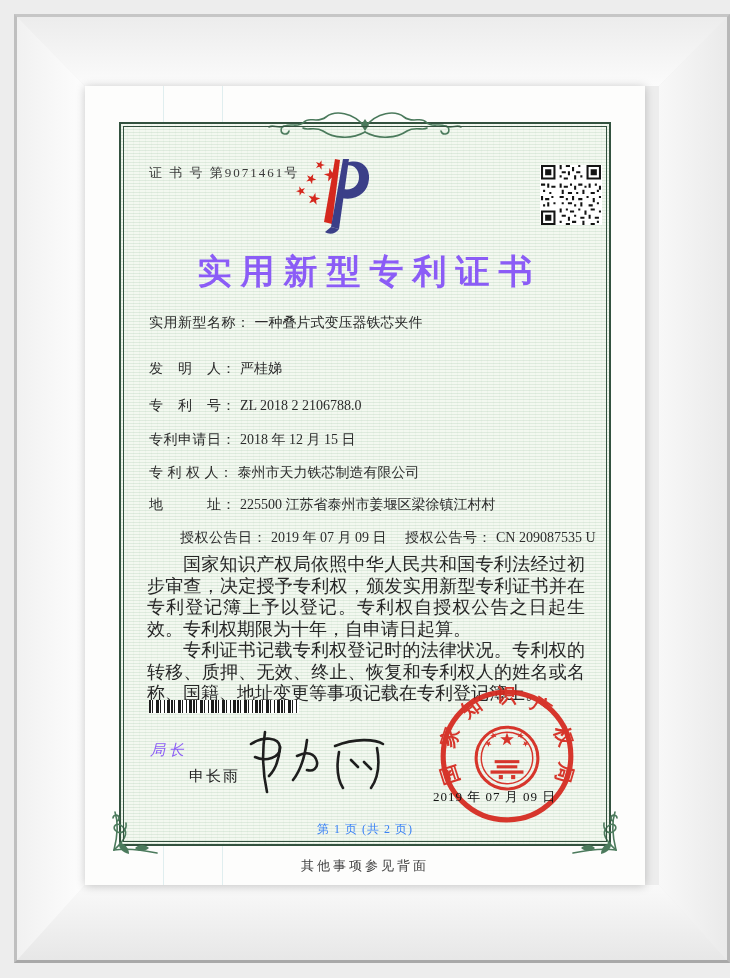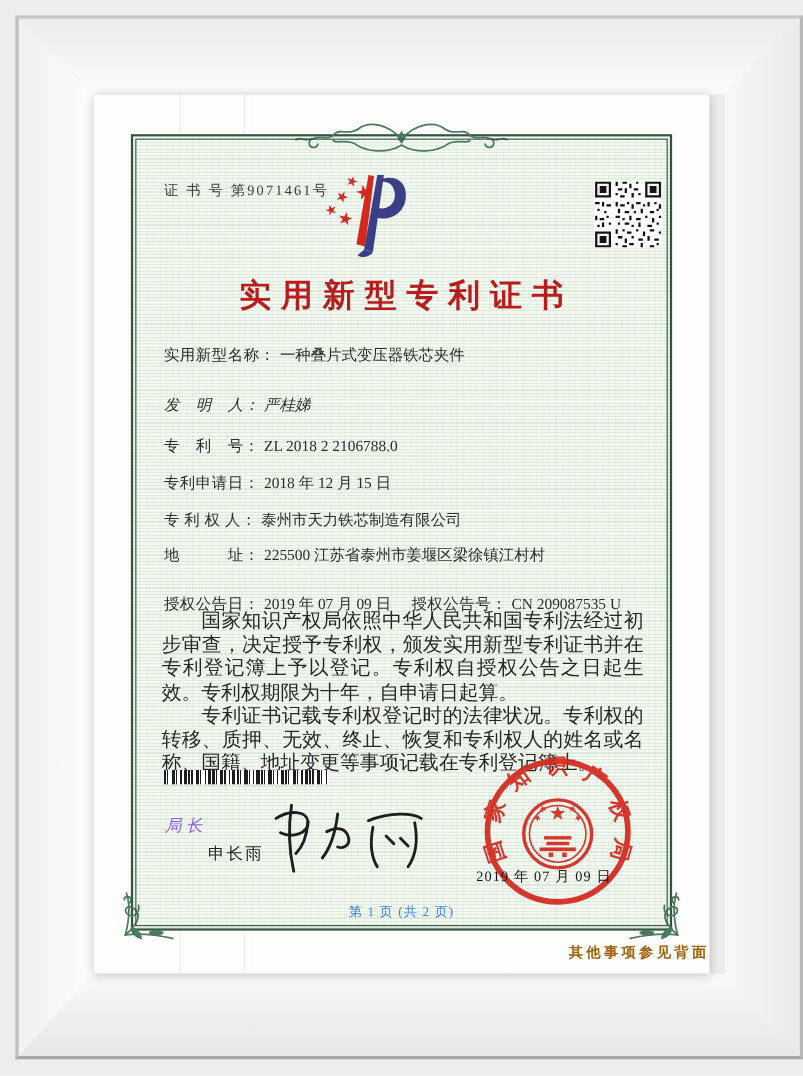--- a/index.html
+++ b/index.html
@@ -40,48 +40,48 @@
   .flourish-top{position:absolute;left:50%;top:-17px;transform:translateX(-50%);}
   .flourish-bl{position:absolute;left:-14px;bottom:-14px;}
   .flourish-br{position:absolute;right:-14px;bottom:-14px;transform:scaleX(-1);}
 
   
   .cert-no{position:absolute;left:64px;top:78px;font-size:13px;letter-spacing:2px;color:#3a3a3a;}
   .logo{position:absolute;left:200px;top:70px;}
   .qr{position:absolute;left:455px;top:79px;width:62px;height:60px;background:#fff;}
 
   .title{position:absolute;left:0;right:0;top:163px;text-align:center;
-         font-size:29px;font-weight:700;letter-spacing:9px;text-indent:9px;color:#b91c1c;}
+         font-size:34px;font-weight:700;letter-spacing:9px;text-indent:9px;color:#8b5cf6;}
 
   .frow{position:absolute;left:64px;font-size:14px;color:#2c2c2c;white-space:nowrap;}
   .frow .lab{letter-spacing:.5px;}
   .frow .val{margin-left:4px;}
   .frow .pair2{position:absolute;left:225px;top:0;}
-  .r1{top:228px;} .r2{top:274px;font-style:italic;} .r3{top:311px;} .r4{top:345px;}
-  .r5{top:378px;} .r6{top:410px;} .r7{top:455px;width:460px;}
+  .r1{top:228px;} .r2{top:274px;} .r3{top:311px;} .r4{top:345px;}
+  .r5{top:378px;} .r6{top:410px;} .r7{top:443px;width:460px;margin-left:31px;}
 
   .body-text{position:absolute;left:62px;top:468px;width:438px;
              font-size:18px;line-height:21.5px;text-align:justify;color:#262626;}
   .body-text p{margin:0;text-indent:2em;}
 
   .barcode{position:absolute;left:64px;top:614px;width:150px;height:13px;
      background:repeating-linear-gradient(90deg,
        #1c1c1c 0 2px,#fff 2px 3px,#1c1c1c 3px 4px,#fff 4px 7px,
        #1c1c1c 7px 10px,#fff 10px 11px,#1c1c1c 11px 12px,#fff 12px 15px,
        #1c1c1c 15px 16px,#fff 16px 18px,#1c1c1c 18px 21px,#fff 21px 22px);}
 
   .signer-title{position:absolute;left:65px;top:655px;font-size:15px;letter-spacing:4px;color:#8b5cf6;font-style:italic;}
   .signer-name{position:absolute;left:65px;top:681px;font-size:15px;letter-spacing:2px;color:#222;margin-left:39px;}
   .signature{position:absolute;left:150px;top:626px;}
 
   .seal{position:absolute;left:352px;top:600px;width:140px;height:140px;opacity:.93;}
   .seal-date{position:absolute;left:348px;top:702px;font-size:13px;letter-spacing:1px;color:#141414;z-index:5;}
 
   .page-footer{position:absolute;left:0;right:0;top:735px;text-align:center;font-size:12px;color:#3b82f6;letter-spacing:1px;}
-  .back-note{position:absolute;left:0;right:0;top:771px;text-align:right;font-size:13px;color:#a16207;letter-spacing:3px;font-weight:bold;}
+  .back-note{position:absolute;left:0;right:0;top:771px;text-align:center;font-size:13px;color:#404040;letter-spacing:3px;}
 </style>
 </head>
 <body>
 
 <div class="shot">
 
   <div>
     <div class="frame-edge"></div>
     <div class="face face-top"></div>
     <div class="face face-bottom"></div>

